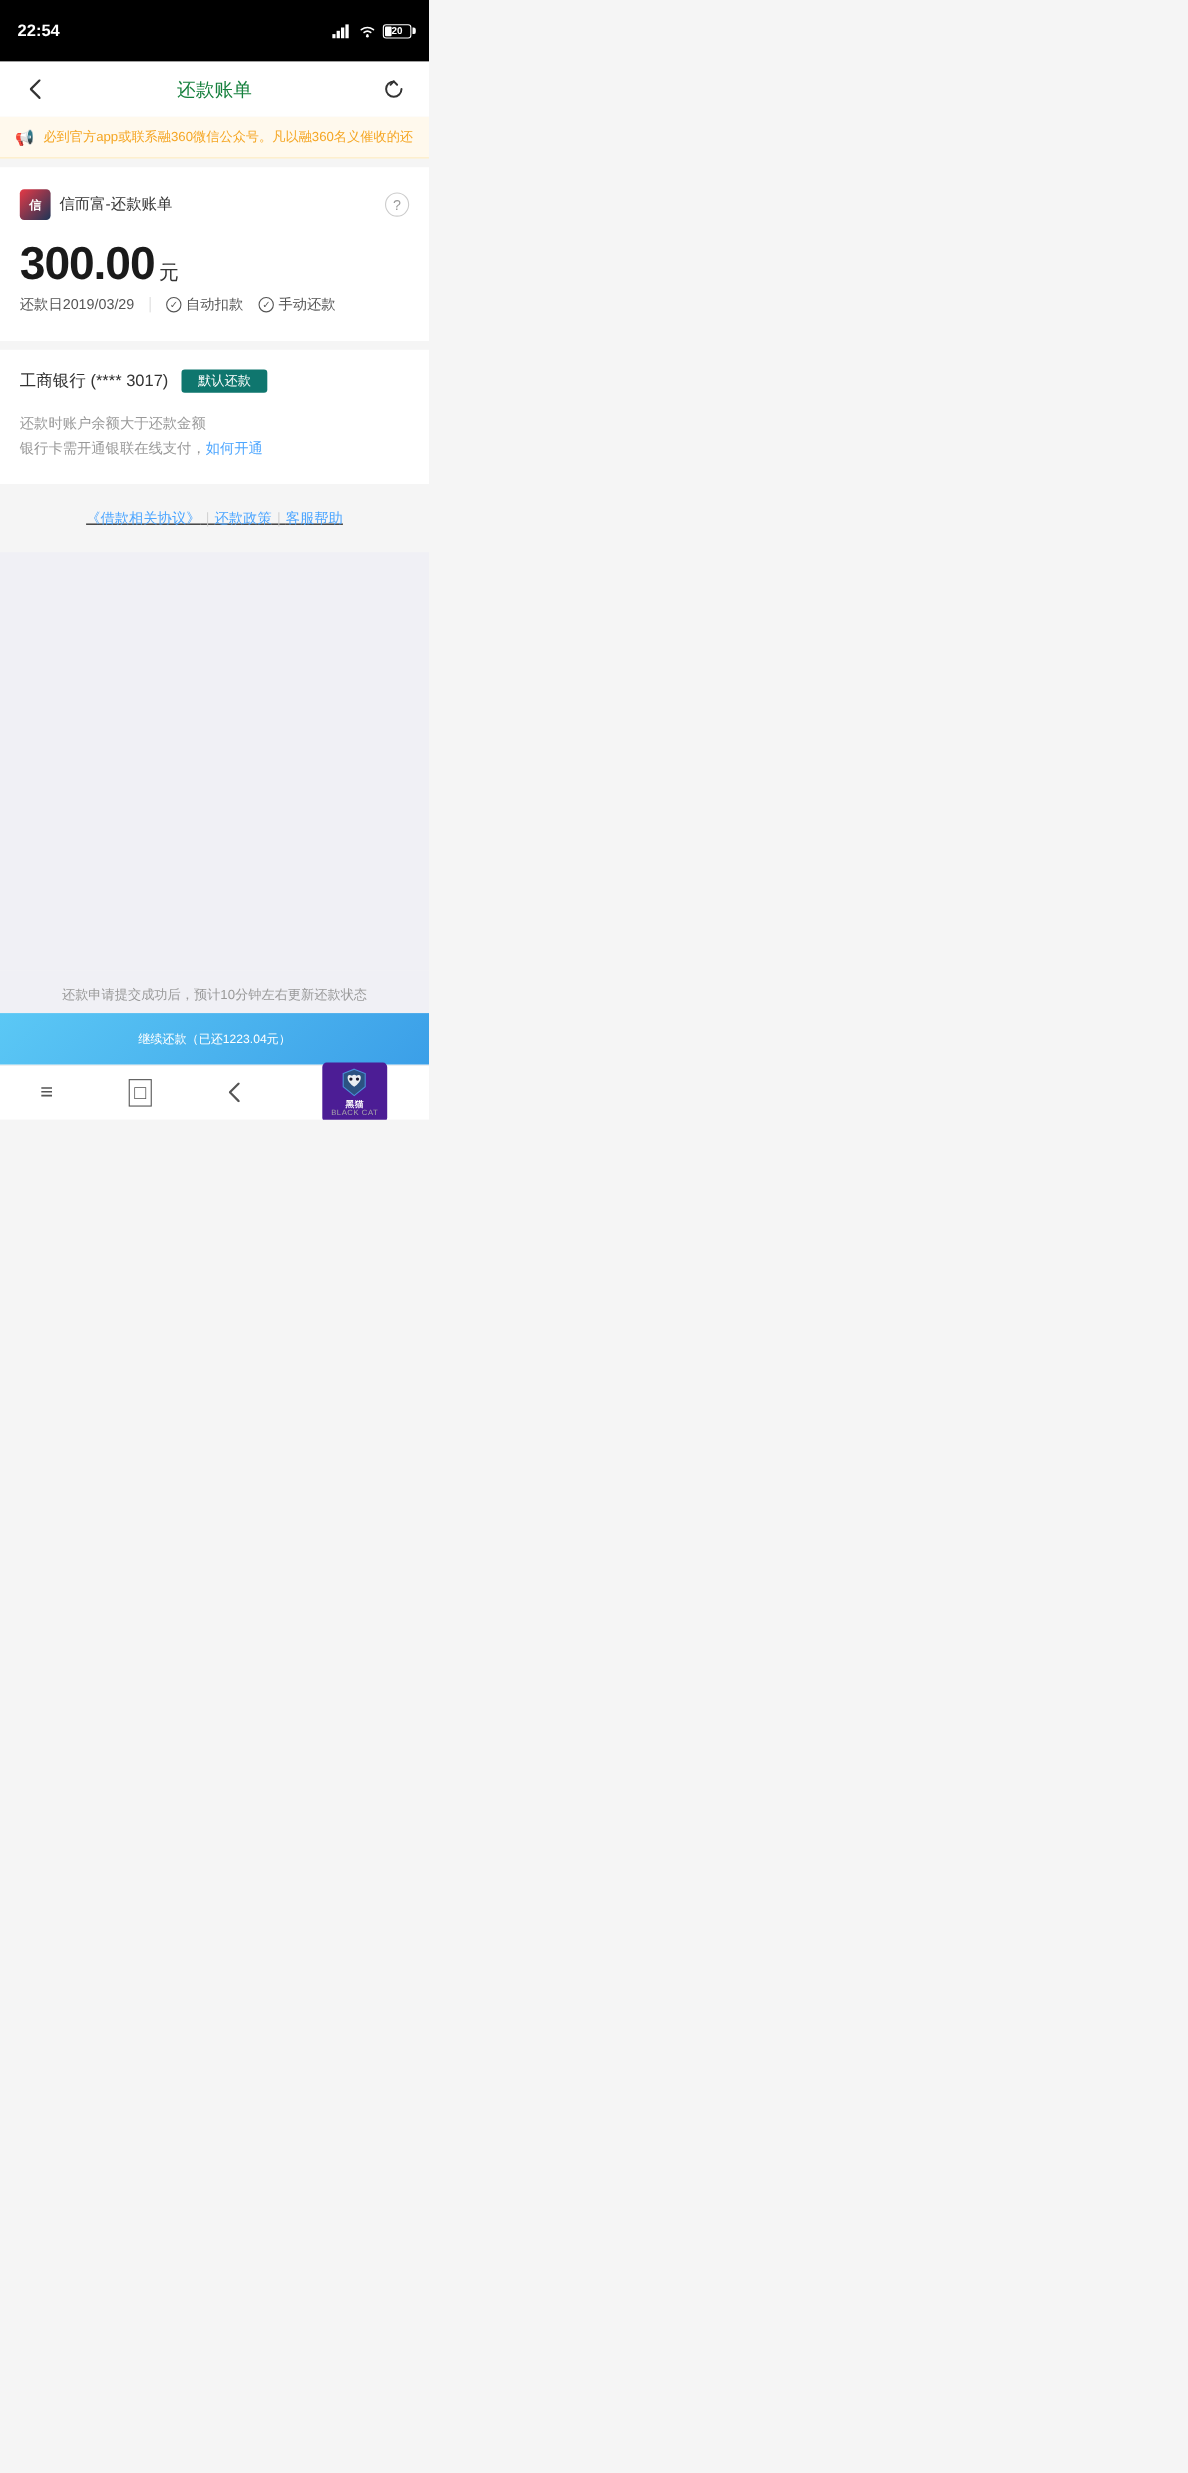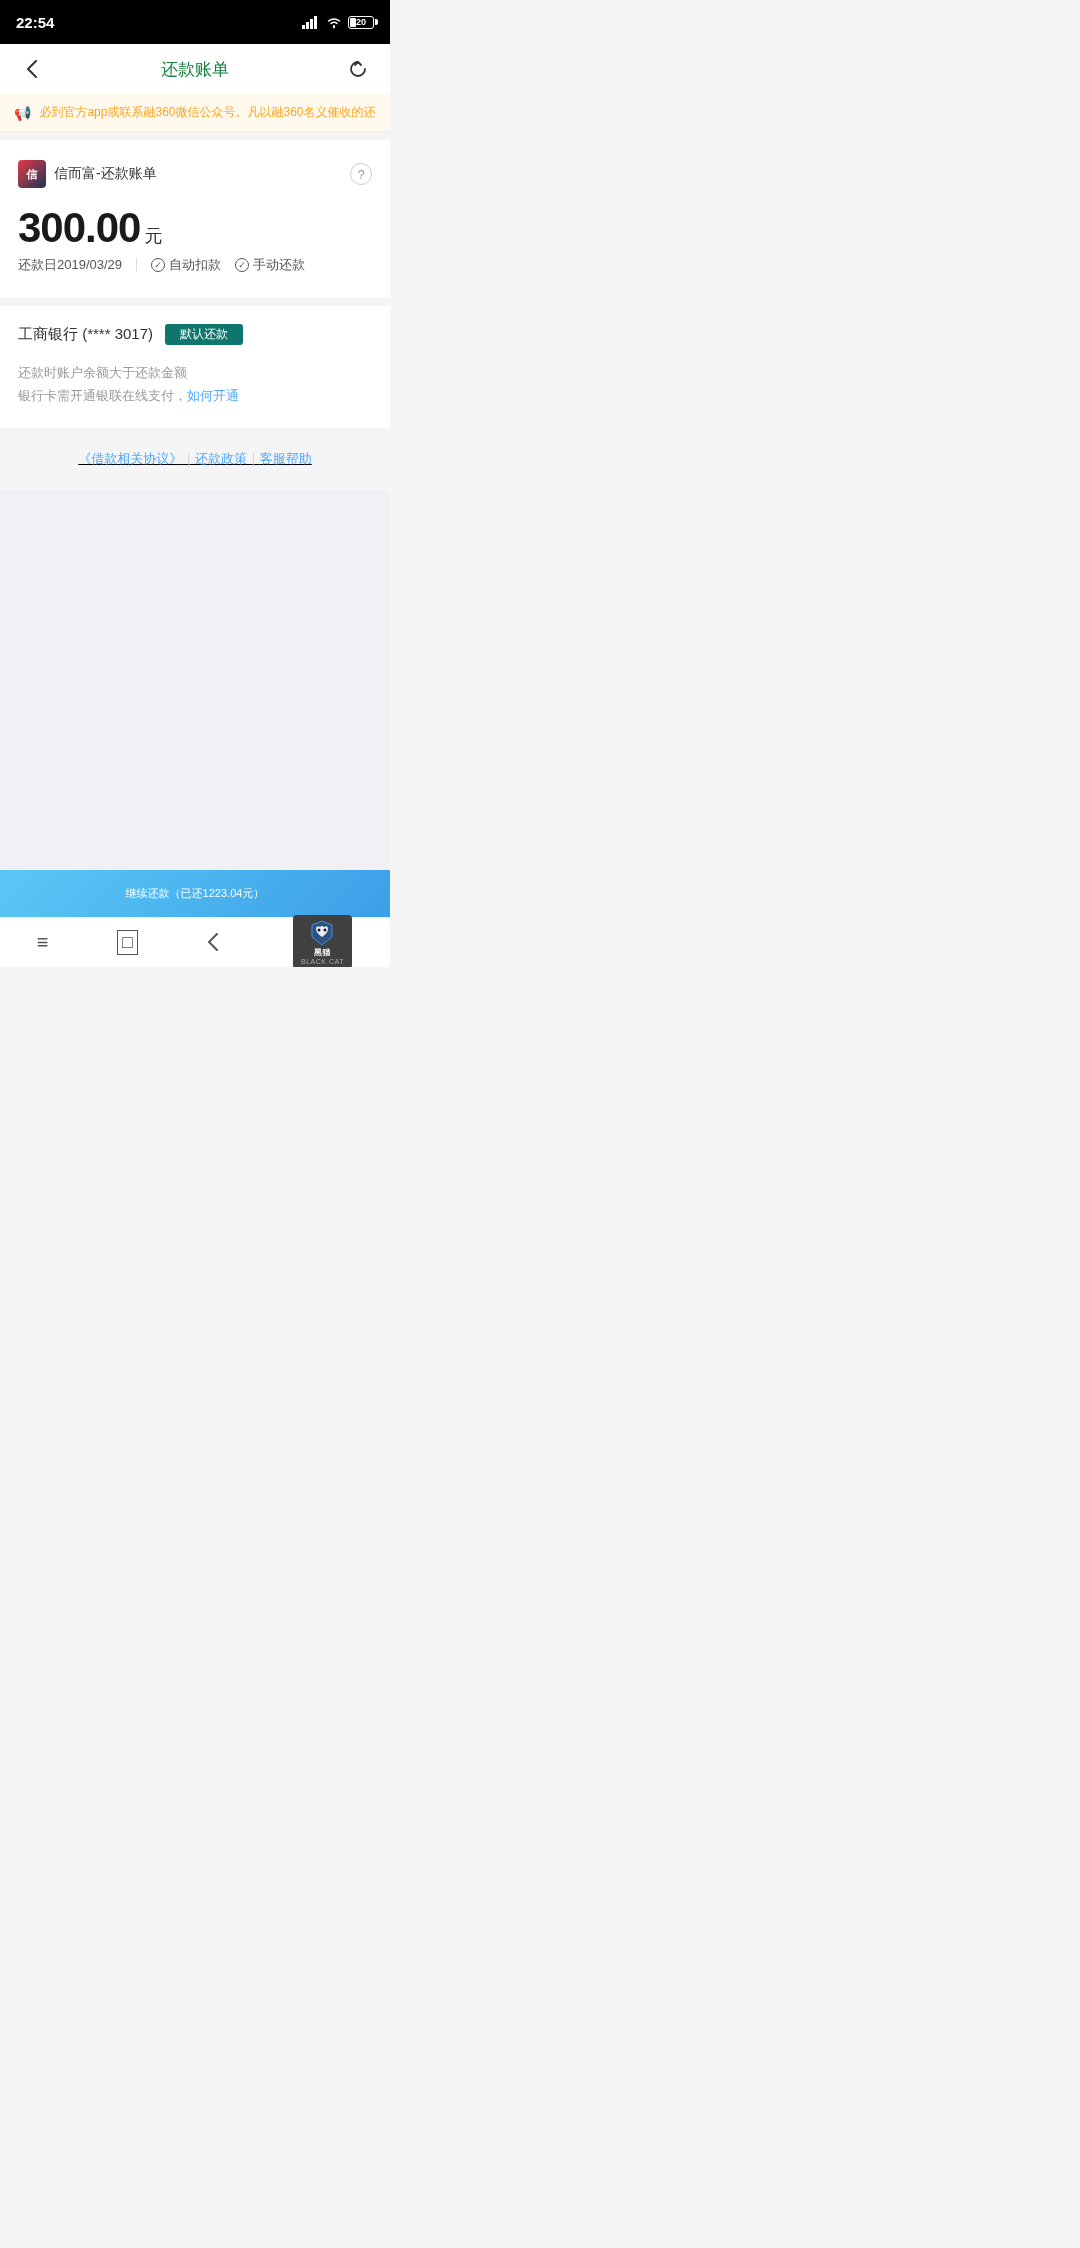--- a/index.html
+++ b/index.html
@@ -8,21 +8,21 @@
       width: 390px;
       min-height: 812px;
       font-family: -apple-system, 'PingFang SC', 'Helvetica Neue', sans-serif;
       background: #f5f5f5;
       overflow-x: hidden;
       position: relative;
     }
     .status-bar {
       background: #000;
       color: #fff;
-      height: 44px;
+      height: 56px;
       display: flex;
       align-items: center;
       justify-content: space-between;
       padding: 0 16px;
       font-size: 15px;
       font-weight: 600;
     }
     .status-right {
       display: flex;
       align-items: center;
@@ -406,38 +406,41 @@
   <div class="links-section">
     <span class="link-item">《借款相关协议》</span>
     <span class="link-sep">｜</span>
     <span class="link-item">还款政策</span>
     <span class="link-sep">｜</span>
     <span class="link-item">客服帮助</span>
   </div>
 
   <div class="main-content" style="min-height: 380px;"></div>
 
+  <div class="bottom-hint">
+    <span>还款申请提交成功后，预计10分钟左右更新还款状态</span>
+  </div>
 
   <div class="bottom-btn">继续还款（已还1223.04元）</div>
 
   <div class="bottom-nav">
     <div class="nav-btn">
       <span style="font-size:20px;">≡</span>
     </div>
     <div class="nav-btn">
       <span style="font-size:18px; border: 1.5px solid #555; padding: 1px 4px;">□</span>
     </div>
     <div class="nav-btn">
       <svg width="10" height="18" viewBox="0 0 10 18">
         <path d="M9 1 L1 9 L9 17" stroke="#555" stroke-width="2" fill="none" stroke-linecap="round" stroke-linejoin="round"></path>
       </svg>
     </div>
 
     <div style="position: relative; width: 90px; height: 50px; display: flex; align-items: center; justify-content: center;">
-      <div style="background: #404040; padding: 4px 8px; display: flex; flex-direction: column; align-items: center; border-radius: 4px;">
+      <div style="background: #4c1d95; padding: 4px 8px; display: flex; flex-direction: column; align-items: center; border-radius: 4px;">
         <svg width="28" height="28" viewBox="0 0 28 28">
           <path d="M14 2 L24 6 L24 18 Q14 26 14 26 Q14 26 4 18 L4 6 Z" fill="#2c5282" stroke="#4a90d9" stroke-width="1"></path>
           <path d="M8 10 Q8 6 12 8 Q14 6 16 8 Q20 6 20 10 Q20 14 14 18 Q8 14 8 10" fill="#fff" opacity="0.9"></path>
           <circle cx="11" cy="11" r="1.5" fill="#1a1a2e"></circle>
           <circle cx="17" cy="11" r="1.5" fill="#1a1a2e"></circle>
         </svg>
         <span style="color:#fff; font-size:8px; font-weight:bold; letter-spacing:0.5px;">黑猫</span>
         <span style="color:#aaa; font-size:7px; letter-spacing:0.5px;">BLACK CAT</span>
       </div>
     </div>

